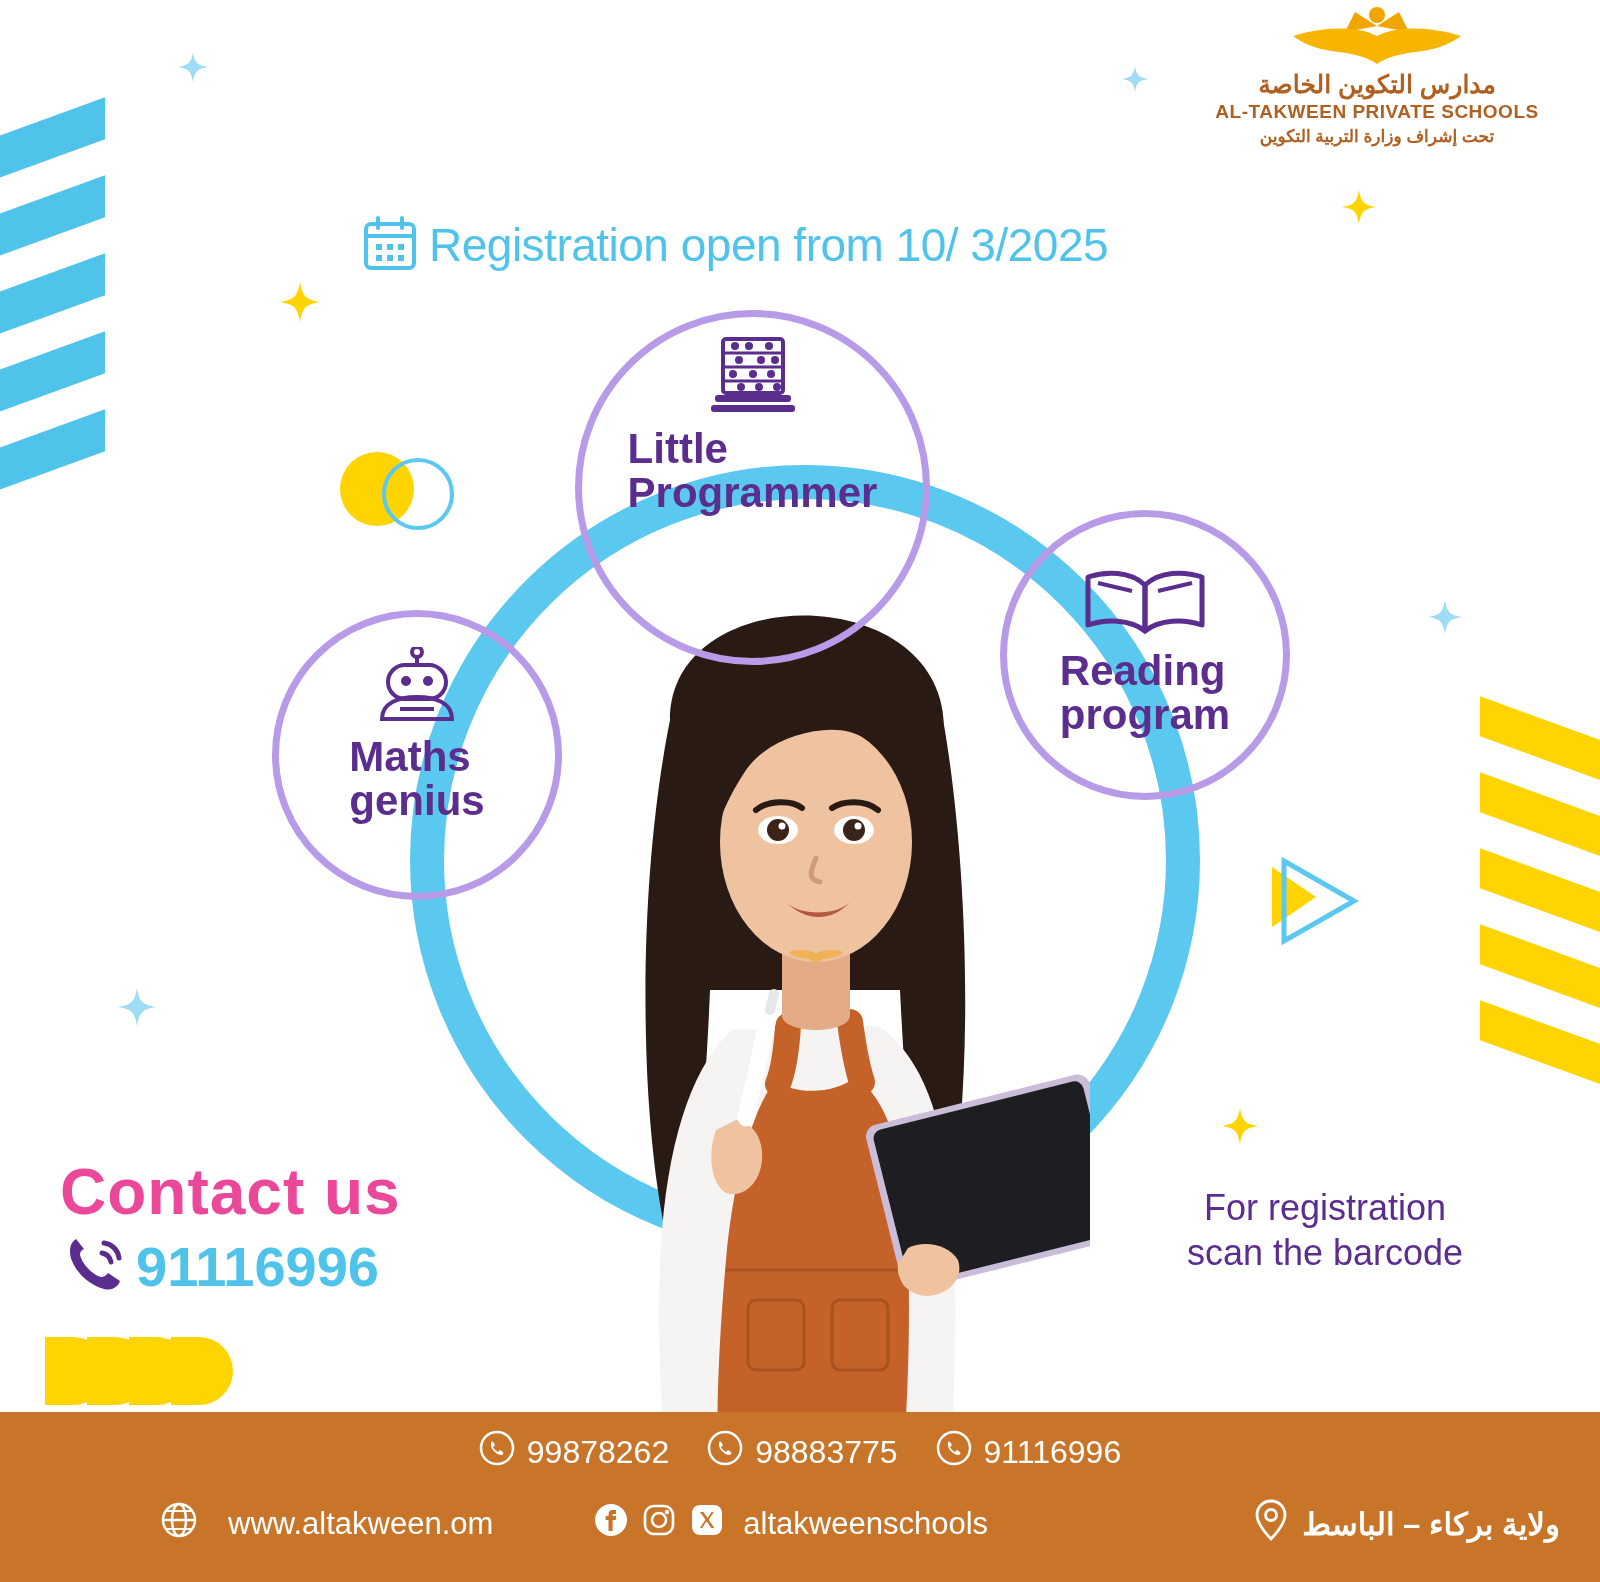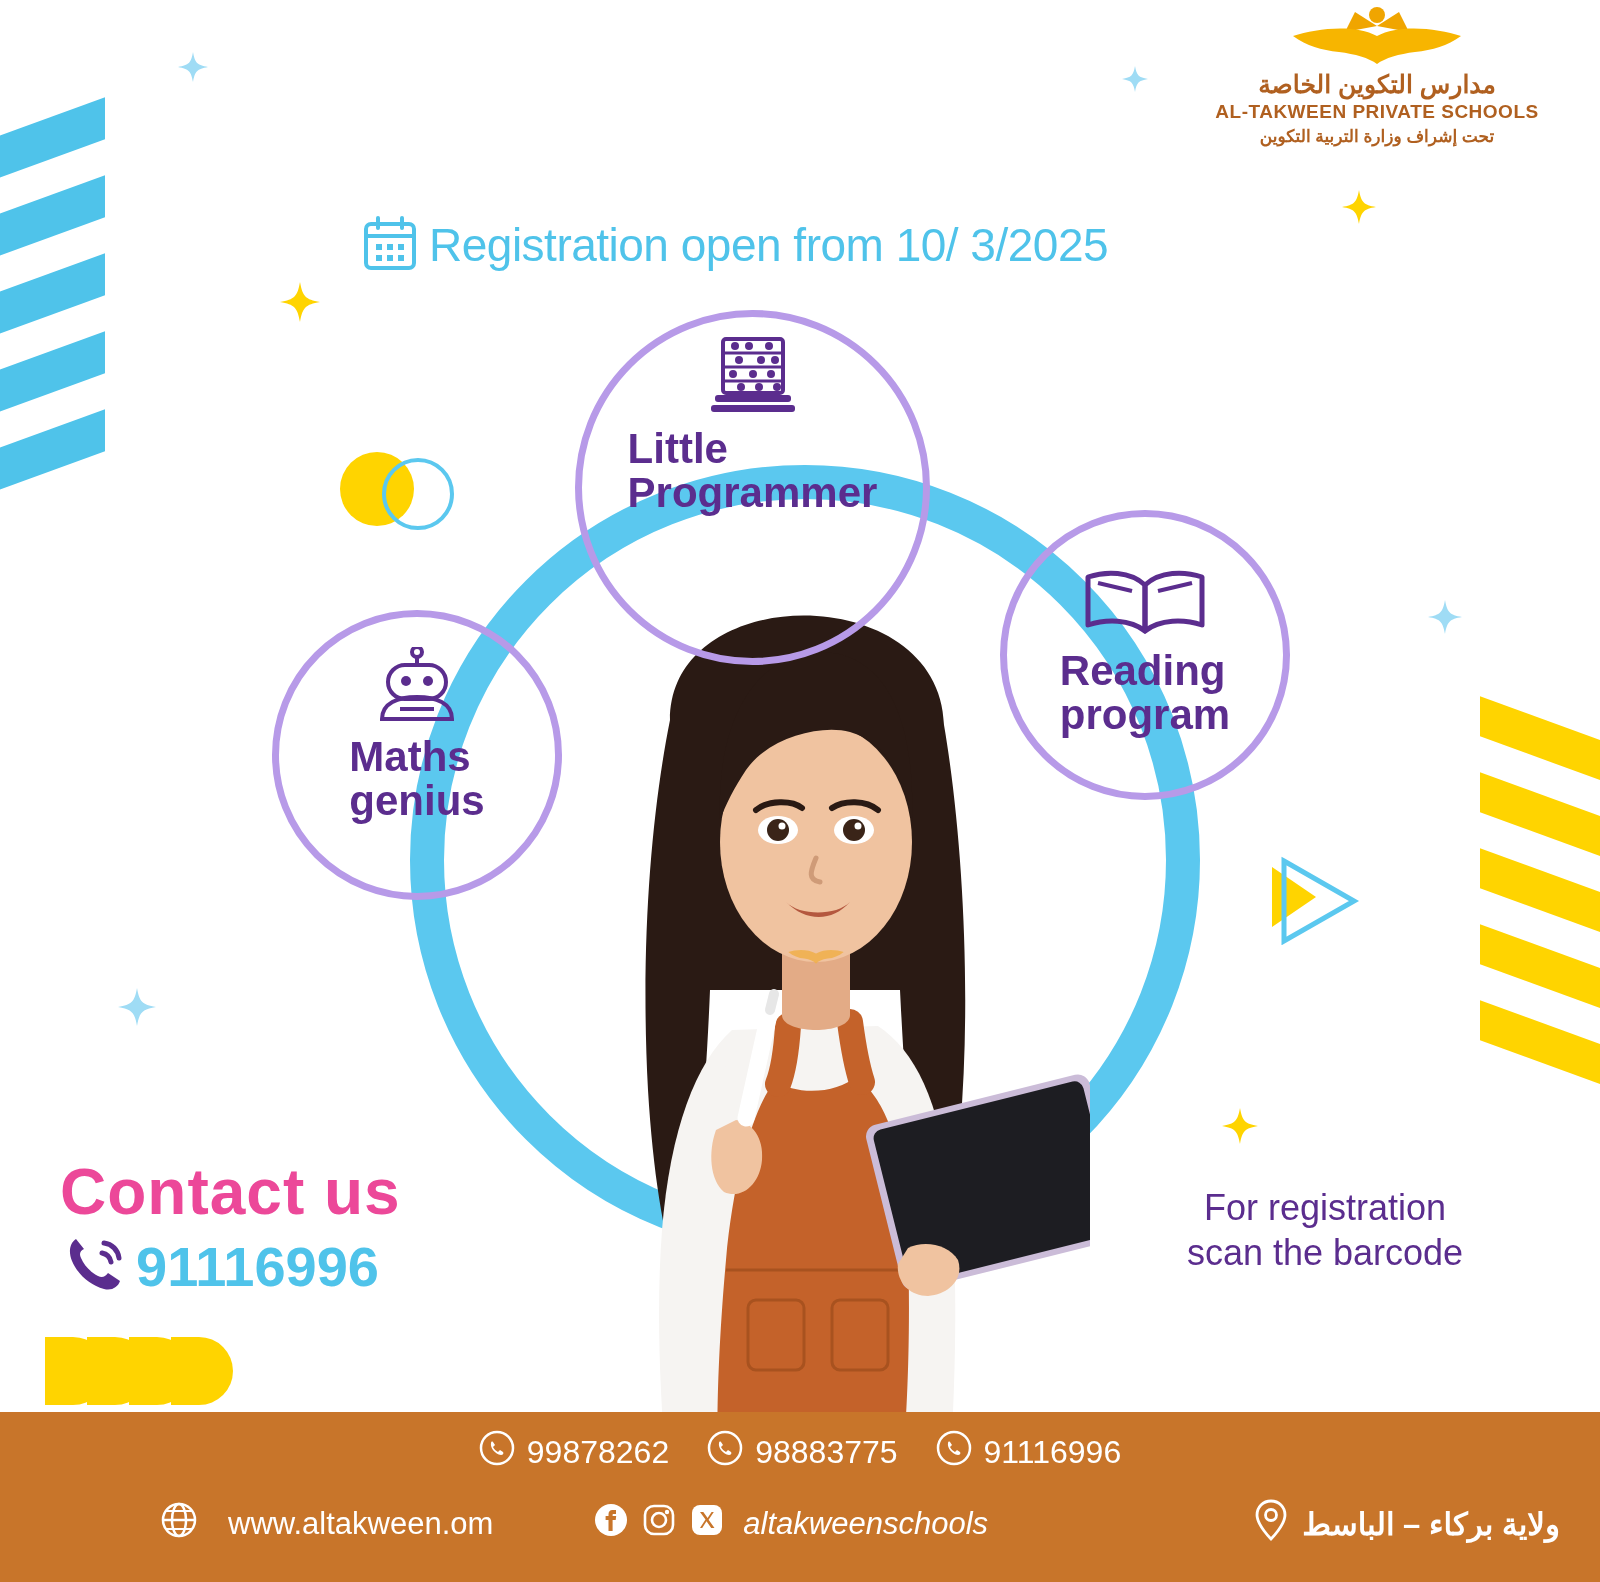--- a/index.html
+++ b/index.html
@@ -134,21 +134,21 @@
     position: absolute; left: 0; top: 18px; width: 1600px;
     display: flex; justify-content: center; align-items: center; gap: 38px;
     font-size: 32px;
   }
   .footer .chip { display: flex; align-items: center; gap: 12px; }
   .footer .line2 {
     position: absolute; left: 0; top: 86px; width: 1600px;
     display: flex; align-items: center; font-size: 31px; padding: 0 40px;
   }
   .footer .web { display: flex; align-items: center; gap: 30px; margin-left: 120px; }
-  .footer .social { display: flex; align-items: center; gap: 12px; margin-left: 100px; font-style: italic; }
+  .footer .social { display: flex; align-items: center; gap: 12px; margin-left: 100px; }
   .footer .social .handle { margin-left: 6px; }
   .footer .loc { display: flex; align-items: center; gap: 12px; margin-left: auto; direction: rtl; font-weight: bold; }
   .ico { display: inline-block; vertical-align: middle; }
 </style>
 </head>
 <body>
 
 <div class="poster">
 
   <div class="stripe-block-left">

